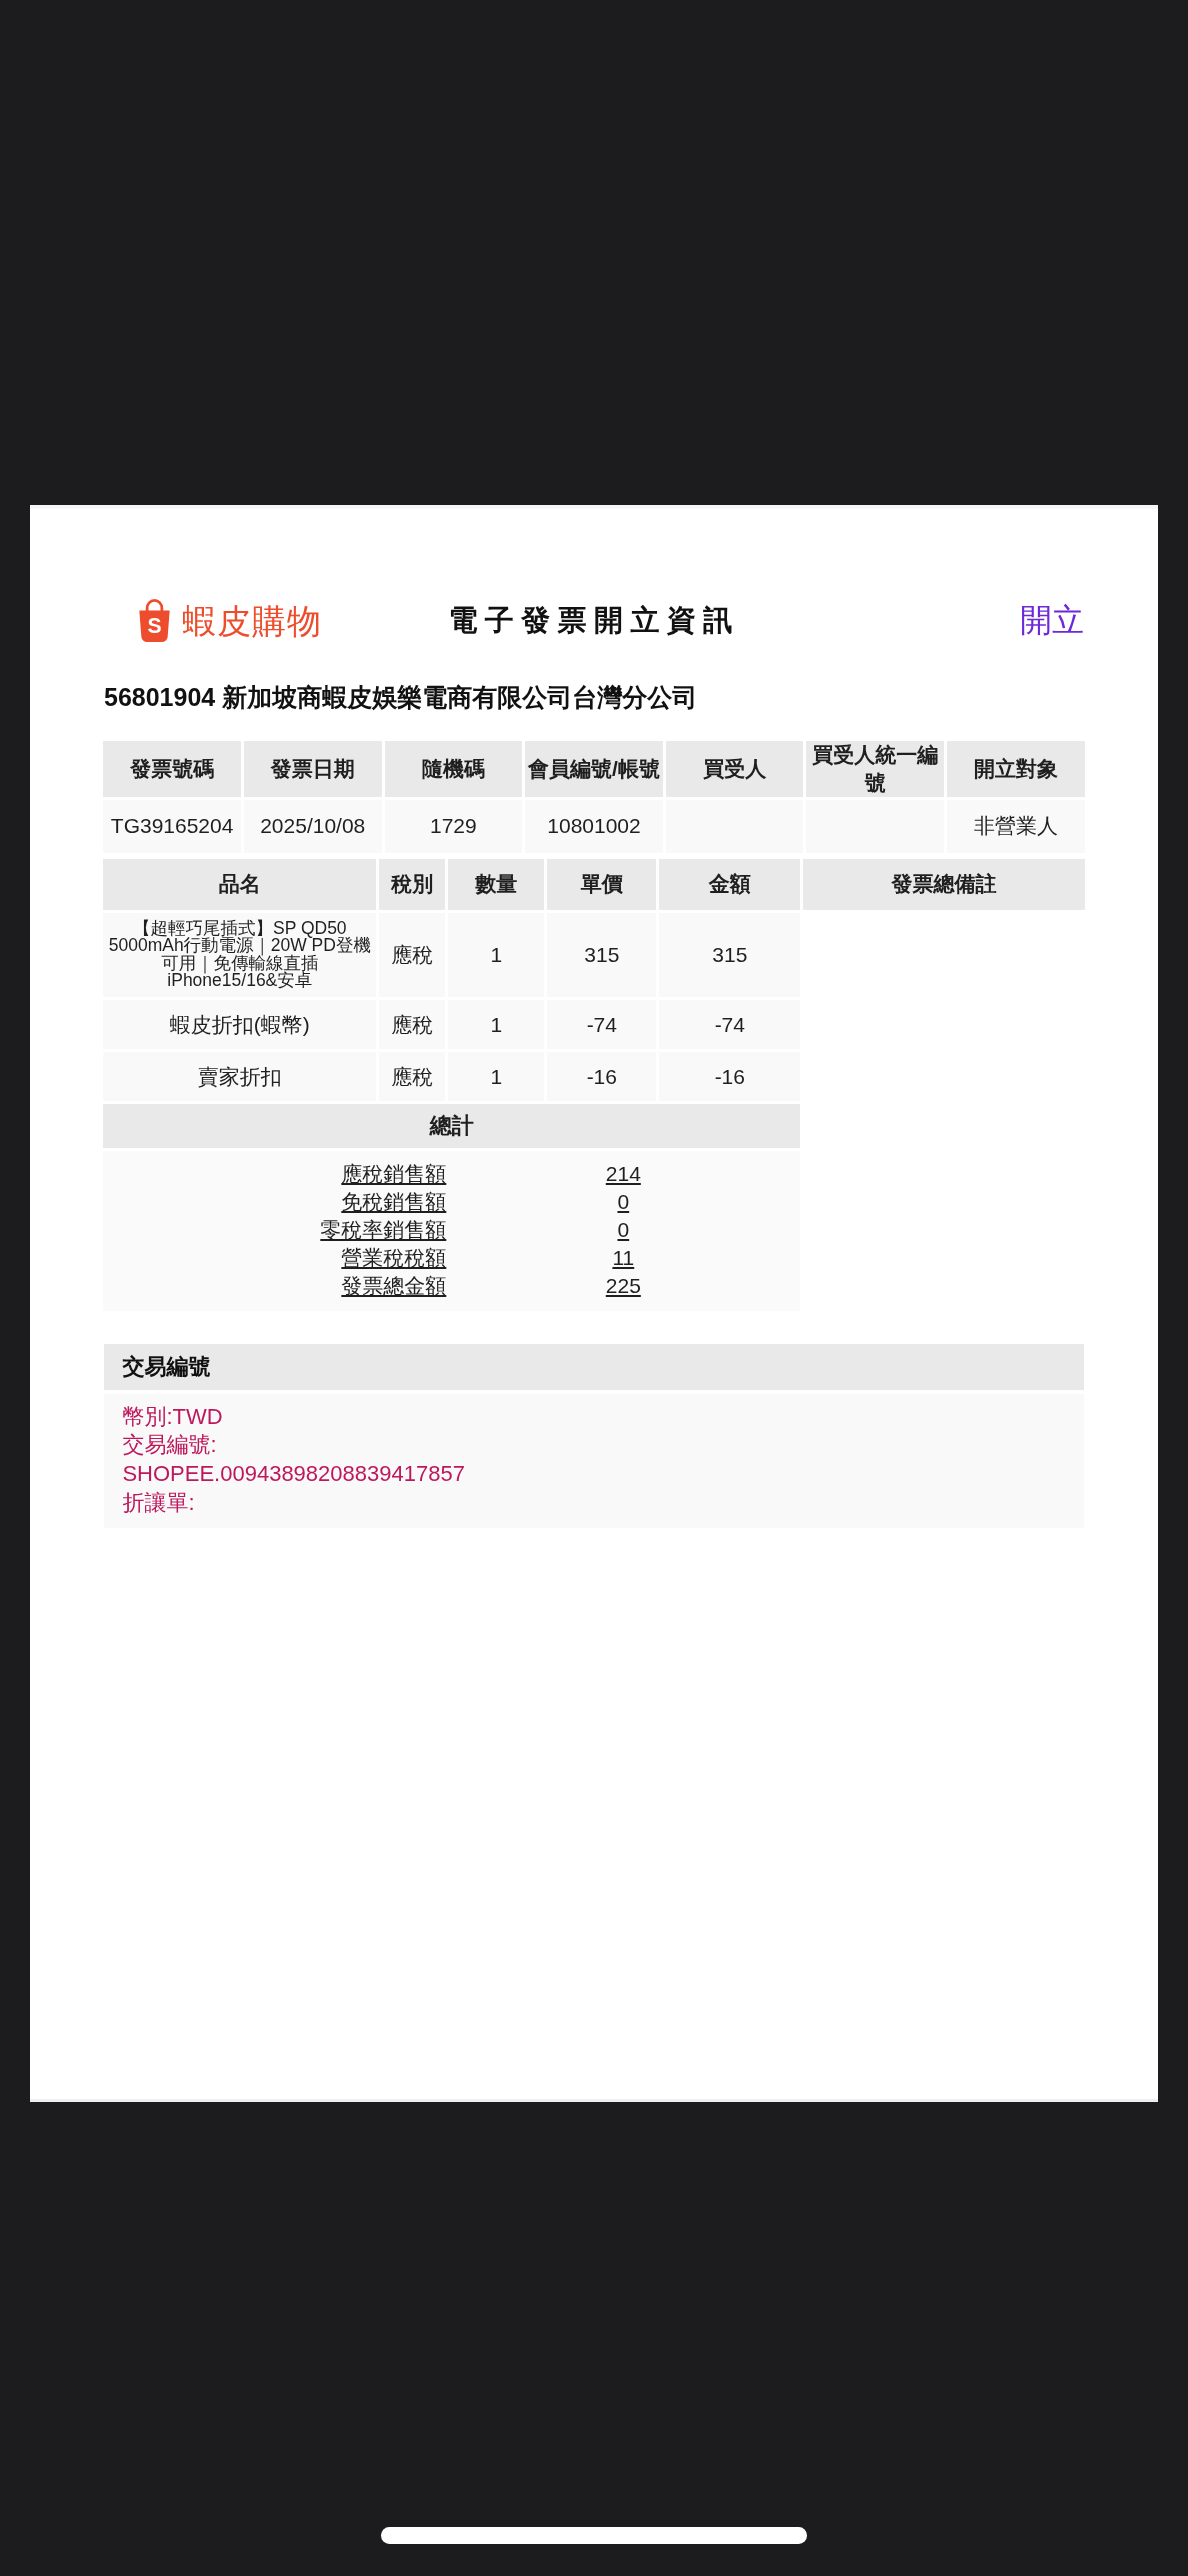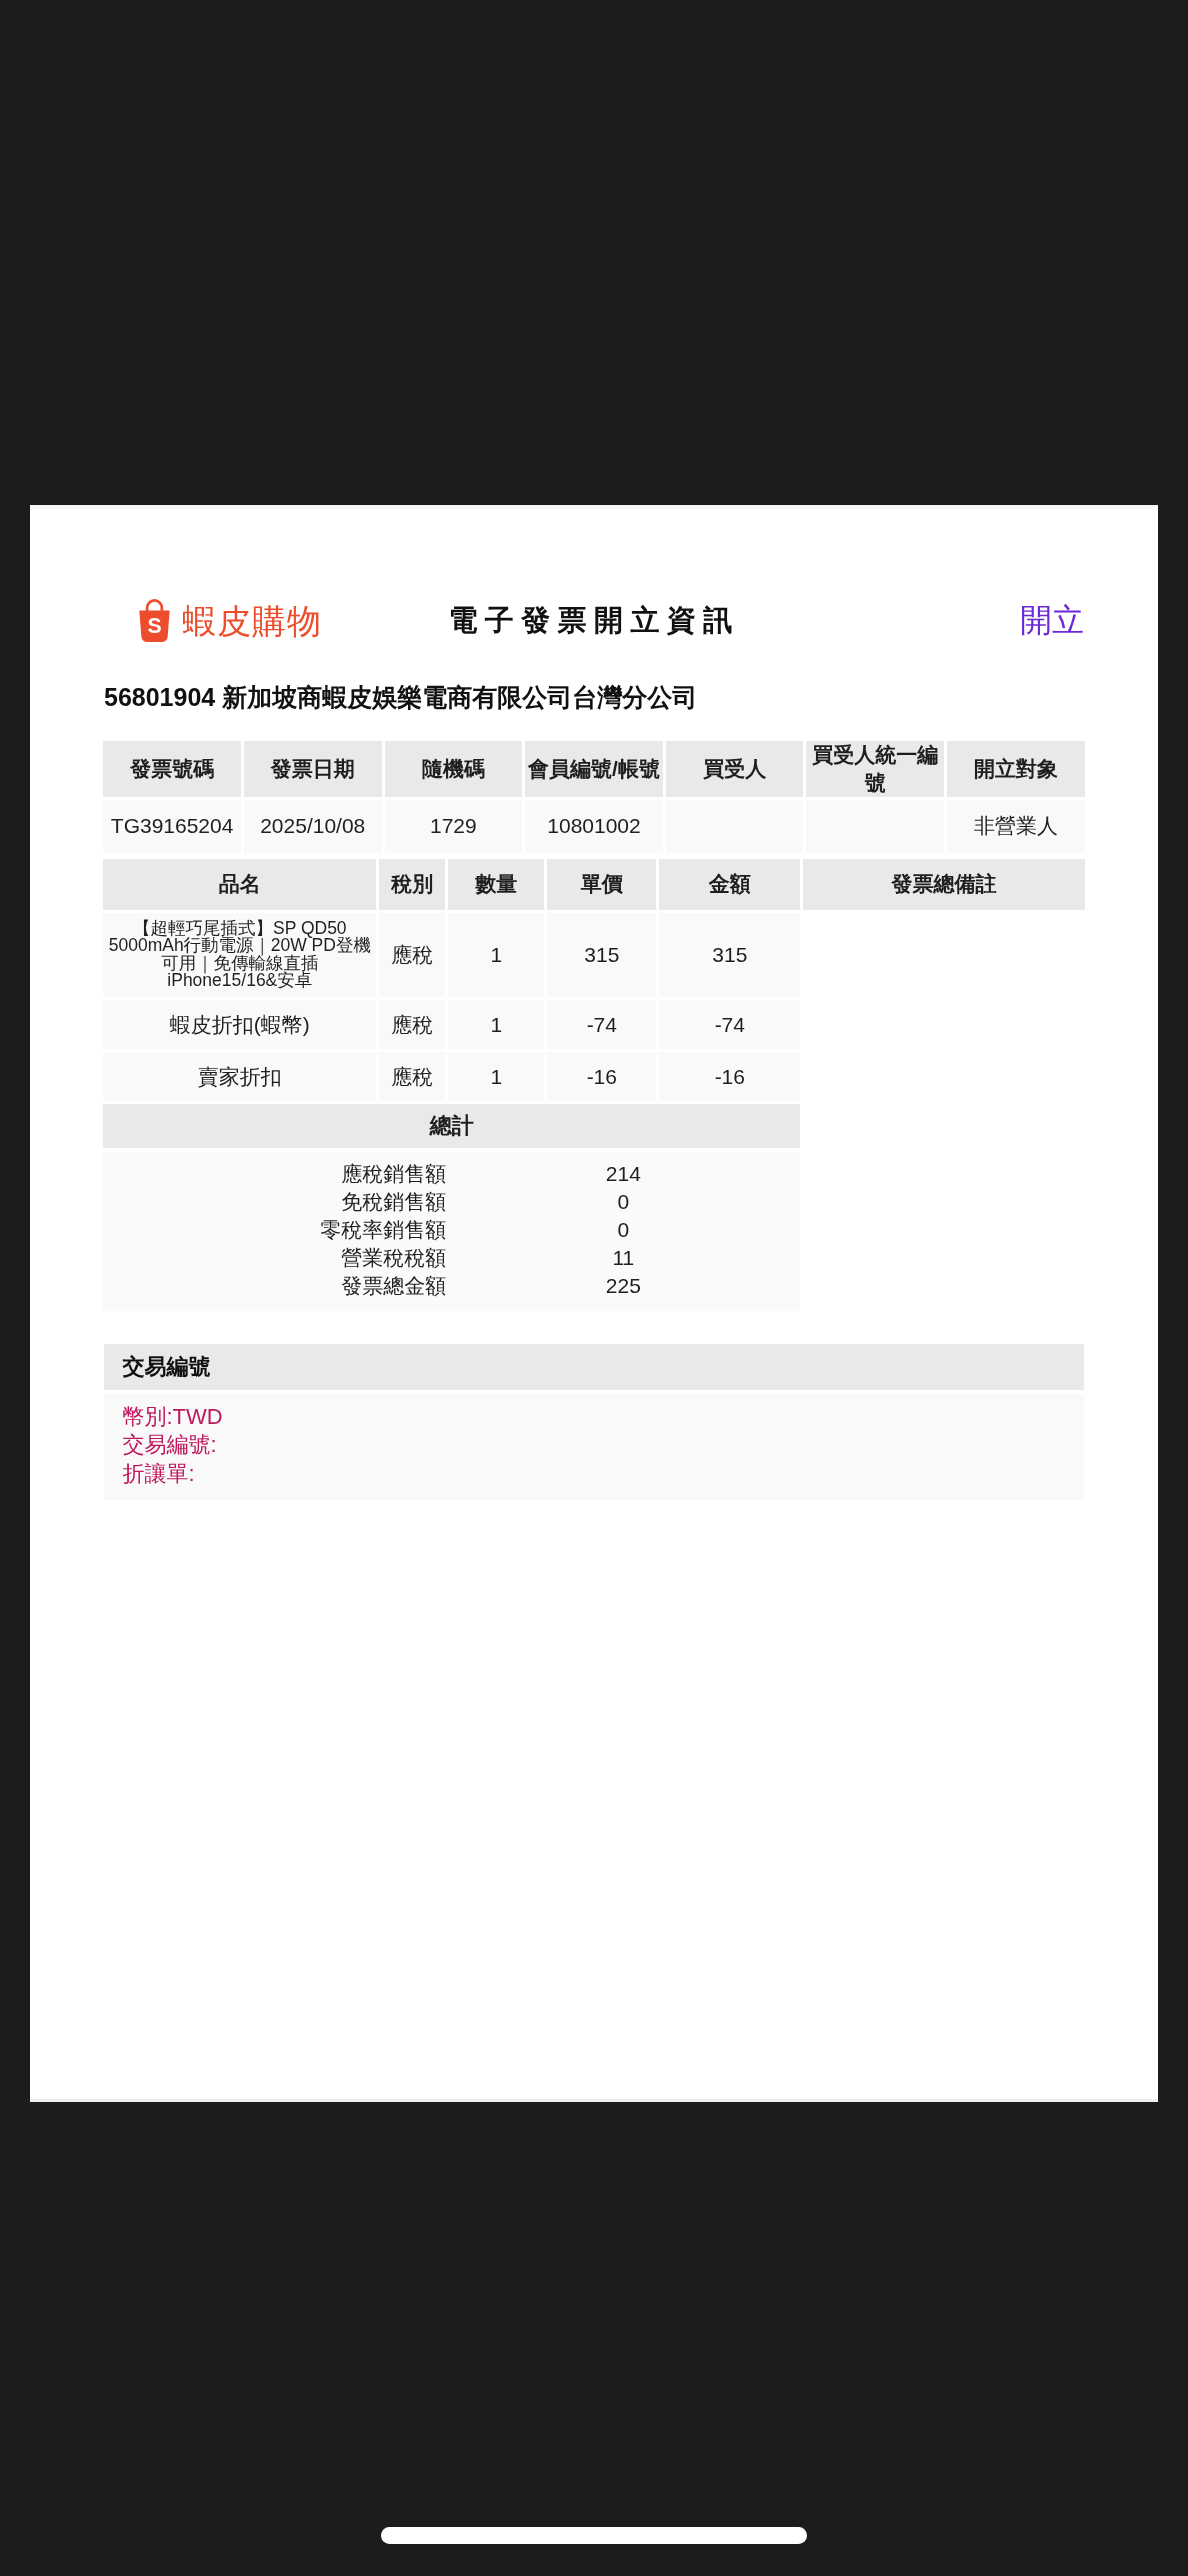--- a/index.html
+++ b/index.html
@@ -35,21 +35,21 @@
   .items-table col.c-name{width:273px;}
   .items-table col.c-tax{width:66px;}
   .items-table col.c-qty{width:96px;}
   .items-table col.c-price{width:109px;}
   .items-table col.c-amount{width:141px;}
   .items-table col.c-remark{width:auto;}
   .item-name{font-size:17.5px;line-height:17.5px;padding:7.4px 1.8px;}
   .item-row td{height:49px;}
   .remark-cell{background:#ffffff;}
   .total-cell{background:#e9e9e9;height:44px;font-weight:700;font-size:22px;}
-  .summary-cell{background:#fafafa;padding:9.2px 0 11px 0;}
+  .summary-cell{background:#fafafa;padding:9.2px 0 11px 0;text-decoration:underline;}
   .sum-row{display:flex;line-height:28px;font-size:21px;}
   .sum-label{width:343px;text-align:right;}
   .sum-value{flex:1;text-align:center;}
   
   .other-section{margin-top:29.5px;}
   .other-head{
     background:#e9e9e9;height:46px;display:flex;align-items:center;
     padding-left:18.4px;box-sizing:border-box;font-size:22px;font-weight:700;color:#111;
   }
   .other-body{background:#f9f9f9;margin-top:3.7px;padding:9.2px 0 11px 18.4px;}
@@ -171,20 +171,21 @@
       </td>
     </tr>
   </tbody>
     </table>
 
   <div class="other-section">
     <div class="other-head">交易編號</div>
     <div class="other-body">
       <div class="info-line">幣別:TWD</div>
       <div class="info-line">交易編號:</div>
+      <div class="info-line">SHOPEE.00943898208839417857</div>
       <div class="info-line">折讓單:</div>
     </div>
   </div>
 
 </div>
 
 <div class="home-indicator"></div>
 
 
 </body></html>

